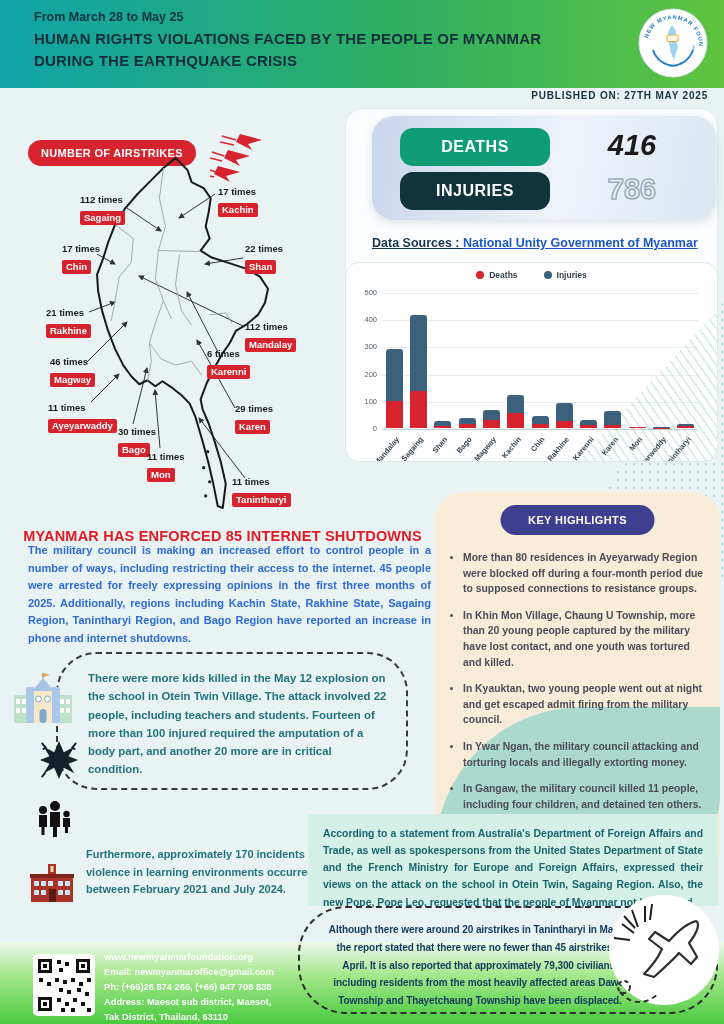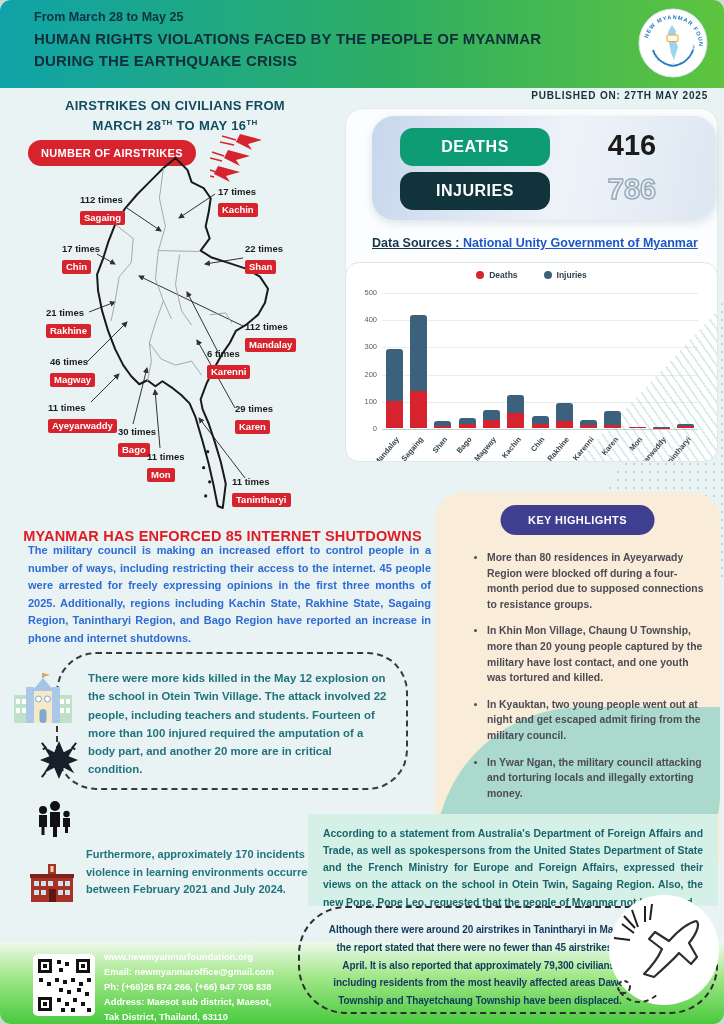--- a/index.html
+++ b/index.html
@@ -1,18 +1,18 @@
 <!DOCTYPE html>
 <html><head>
 <meta charset="utf-8">
 <style>
   html,body{margin:0;padding:0;background:#cfd8d8;}
   *{box-sizing:border-box;}
   #page{position:relative;width:724px;height:1024px;background:#e9f3f3;overflow:hidden;
-        font-family:"Liberation Sans",sans-serif;border-radius:11px;}
+        font-family:"Liberation Sans",sans-serif;}
   
   .hdr{position:absolute;left:0;top:0;width:724px;height:88px;
        background:linear-gradient(90deg,#0fa3a8 0%,#2fae62 55%,#5ec43e 100%);
        padding:10px 0 0 34px;}
   .hdr-date{font-size:12.5px;font-weight:600;color:#0e3340;margin-bottom:4px;}
   .hdr-title{margin:0;font-size:15px;font-weight:800;color:#102e3a;line-height:1.45;letter-spacing:.2px;}
   .logo{position:absolute;right:16px;top:8px;width:70px;height:70px;}
   .published{position:absolute;right:16px;top:90px;font-size:10px;font-weight:800;
              color:#16313c;letter-spacing:.8px;}
   
@@ -33,21 +33,21 @@
   .right-card{position:absolute;left:345px;top:108px;width:373px;height:354px;background:#fbfdfe;
               border:1px solid #e2eaea;border-radius:18px;z-index:1;}
   .stats-card{position:absolute;left:372px;top:116px;width:344px;height:104px;border-radius:22px;
               background:linear-gradient(100deg,#c8d6ec 0%,#eef3f9 55%,#dde7f2 100%);
               box-shadow:0 3px 8px rgba(90,110,140,.18);z-index:2;}
   .pill{position:absolute;left:28px;width:150px;height:38px;border-radius:13px;color:#fff;
         font-size:16px;font-weight:800;display:flex;align-items:center;justify-content:center;letter-spacing:.5px;}
   .pill.deaths{top:12px;background:#0d9c74;}
   .pill.injuries{top:56px;background:#11343c;}
   .stat-num{position:absolute;left:200px;width:120px;text-align:center;font-size:29px;font-weight:800;}
-  .stat-num.deaths{top:13px;color:#1b1b1b;}
+  .stat-num.deaths{top:13px;color:#1b1b1b;font-style:italic;}
   .stat-num.injuries{top:57px;color:transparent;-webkit-text-stroke:1.5px #98a8b8;}
   @supports not (-webkit-text-stroke:1px #000){.stat-num.injuries{color:#b9c4cf;}}
   .datasrc{position:absolute;left:372px;top:236px;width:344px;font-size:12.5px;font-weight:700;z-index:2;}
   .datasrc .pre{color:#16364d;text-decoration:underline;}
   .datasrc a{color:#1e56c8;text-decoration:underline;}
   
   .chart-card{position:absolute;left:345px;top:262px;width:373px;height:200px;background:#fff;
               border:1px solid #dfe7e7;border-radius:14px;z-index:2;overflow:hidden;}
   .legend{position:absolute;left:0;top:7px;width:100%;display:flex;justify-content:center;gap:26px;
           font-size:8.5px;color:#33424d;font-weight:600;}
@@ -81,21 +81,21 @@
   .burst-icon{position:absolute;left:38px;top:738px;}
   
   .fact-icon1{position:absolute;left:36px;top:798px;}
   .fact1{position:absolute;left:86px;top:791px;width:232px;font-size:11px;font-weight:600;
          color:#20747e;line-height:1.6;}
   .fact-icon2{position:absolute;left:28px;top:862px;}
   .fact2{position:absolute;left:86px;top:846px;width:236px;font-size:11px;font-weight:600;
          color:#20747e;line-height:1.6;}
   
   .kh-panel{position:absolute;left:435px;top:492px;width:285px;height:390px;background:#f9ecd9;
-            border-radius:28px;z-index:1;padding-left:24px;}
+            border-radius:28px;z-index:1;}
   .kh-teal{position:absolute;left:0;right:0;bottom:0;height:175px;background:#abd9cd;
            border-radius:150px 0 88px 28px;}
   .kh-pill{position:absolute;left:50%;transform:translateX(-50%);top:13px;background:#3e3f91;
            color:#fff;font-size:11px;font-weight:800;padding:9px 28px;border-radius:19px;
            letter-spacing:.4px;white-space:nowrap;}
   .kh-list{position:relative;z-index:2;margin:0;padding:58px 14px 0 28px;list-style:disc;}
   .kh-list li{font-size:10.4px;font-weight:600;color:#4c4c55;line-height:1.5;margin-bottom:11px;}
   
   .stmt-box{position:absolute;left:308px;top:814px;width:410px;height:92px;background:#d5f0e6;
             padding:11px 15px;font-size:10.4px;font-weight:800;color:#1a646d;line-height:1.65;
@@ -138,24 +138,20 @@
           <textPath href="#arcBot" startOffset="10%">Building a Strong Foundation for Myanmar</textPath>
         </text>
         <path d="M15 42 A24 24 0 0 0 35 58 A24 24 0 0 0 55 42" fill="none" stroke="#1c79c0" stroke-width="1.6"></path>
         <path d="M34 17 L38 23 L37 31 L40 39 L36 52 L33 45 L31 34 L30 24 Z" fill="#9cd4f0"></path>
         <rect x="29" y="27" width="11" height="6.5" rx="1" fill="#fff8e6" stroke="#e0a92f" stroke-width="1"></rect>
       </svg>
     </div>
   </div>
   <div class="published">PUBLISHED ON: 27TH MAY 2025</div>
 
-  <div class="map-title">
-    <span>AIRSTRIKES ON CIVILIANS FROM</span><br>
-    <span><span>MARCH 28</span><span class="sup">TH</span><span> TO MAY 16</span><span class="sup">TH</span></span>
-  </div>
   <div class="na-badge">NUMBER OF AIRSTRIKES</div>
   <div class="jets">
     <svg width="58" height="56" viewBox="0 0 58 56">
       <g fill="#d7232e" stroke="none">
         <polygon points="30,0 52,6 38,10 42,16 26,8"></polygon>
         <polygon points="18,16 40,22 26,26 30,32 14,24"></polygon>
         <polygon points="8,32 30,38 16,42 20,48 4,40"></polygon>
       </g>
       <g stroke="#d7232e" stroke-width="1.4">
         <line x1="12" y1="2" x2="26" y2="6"></line>

